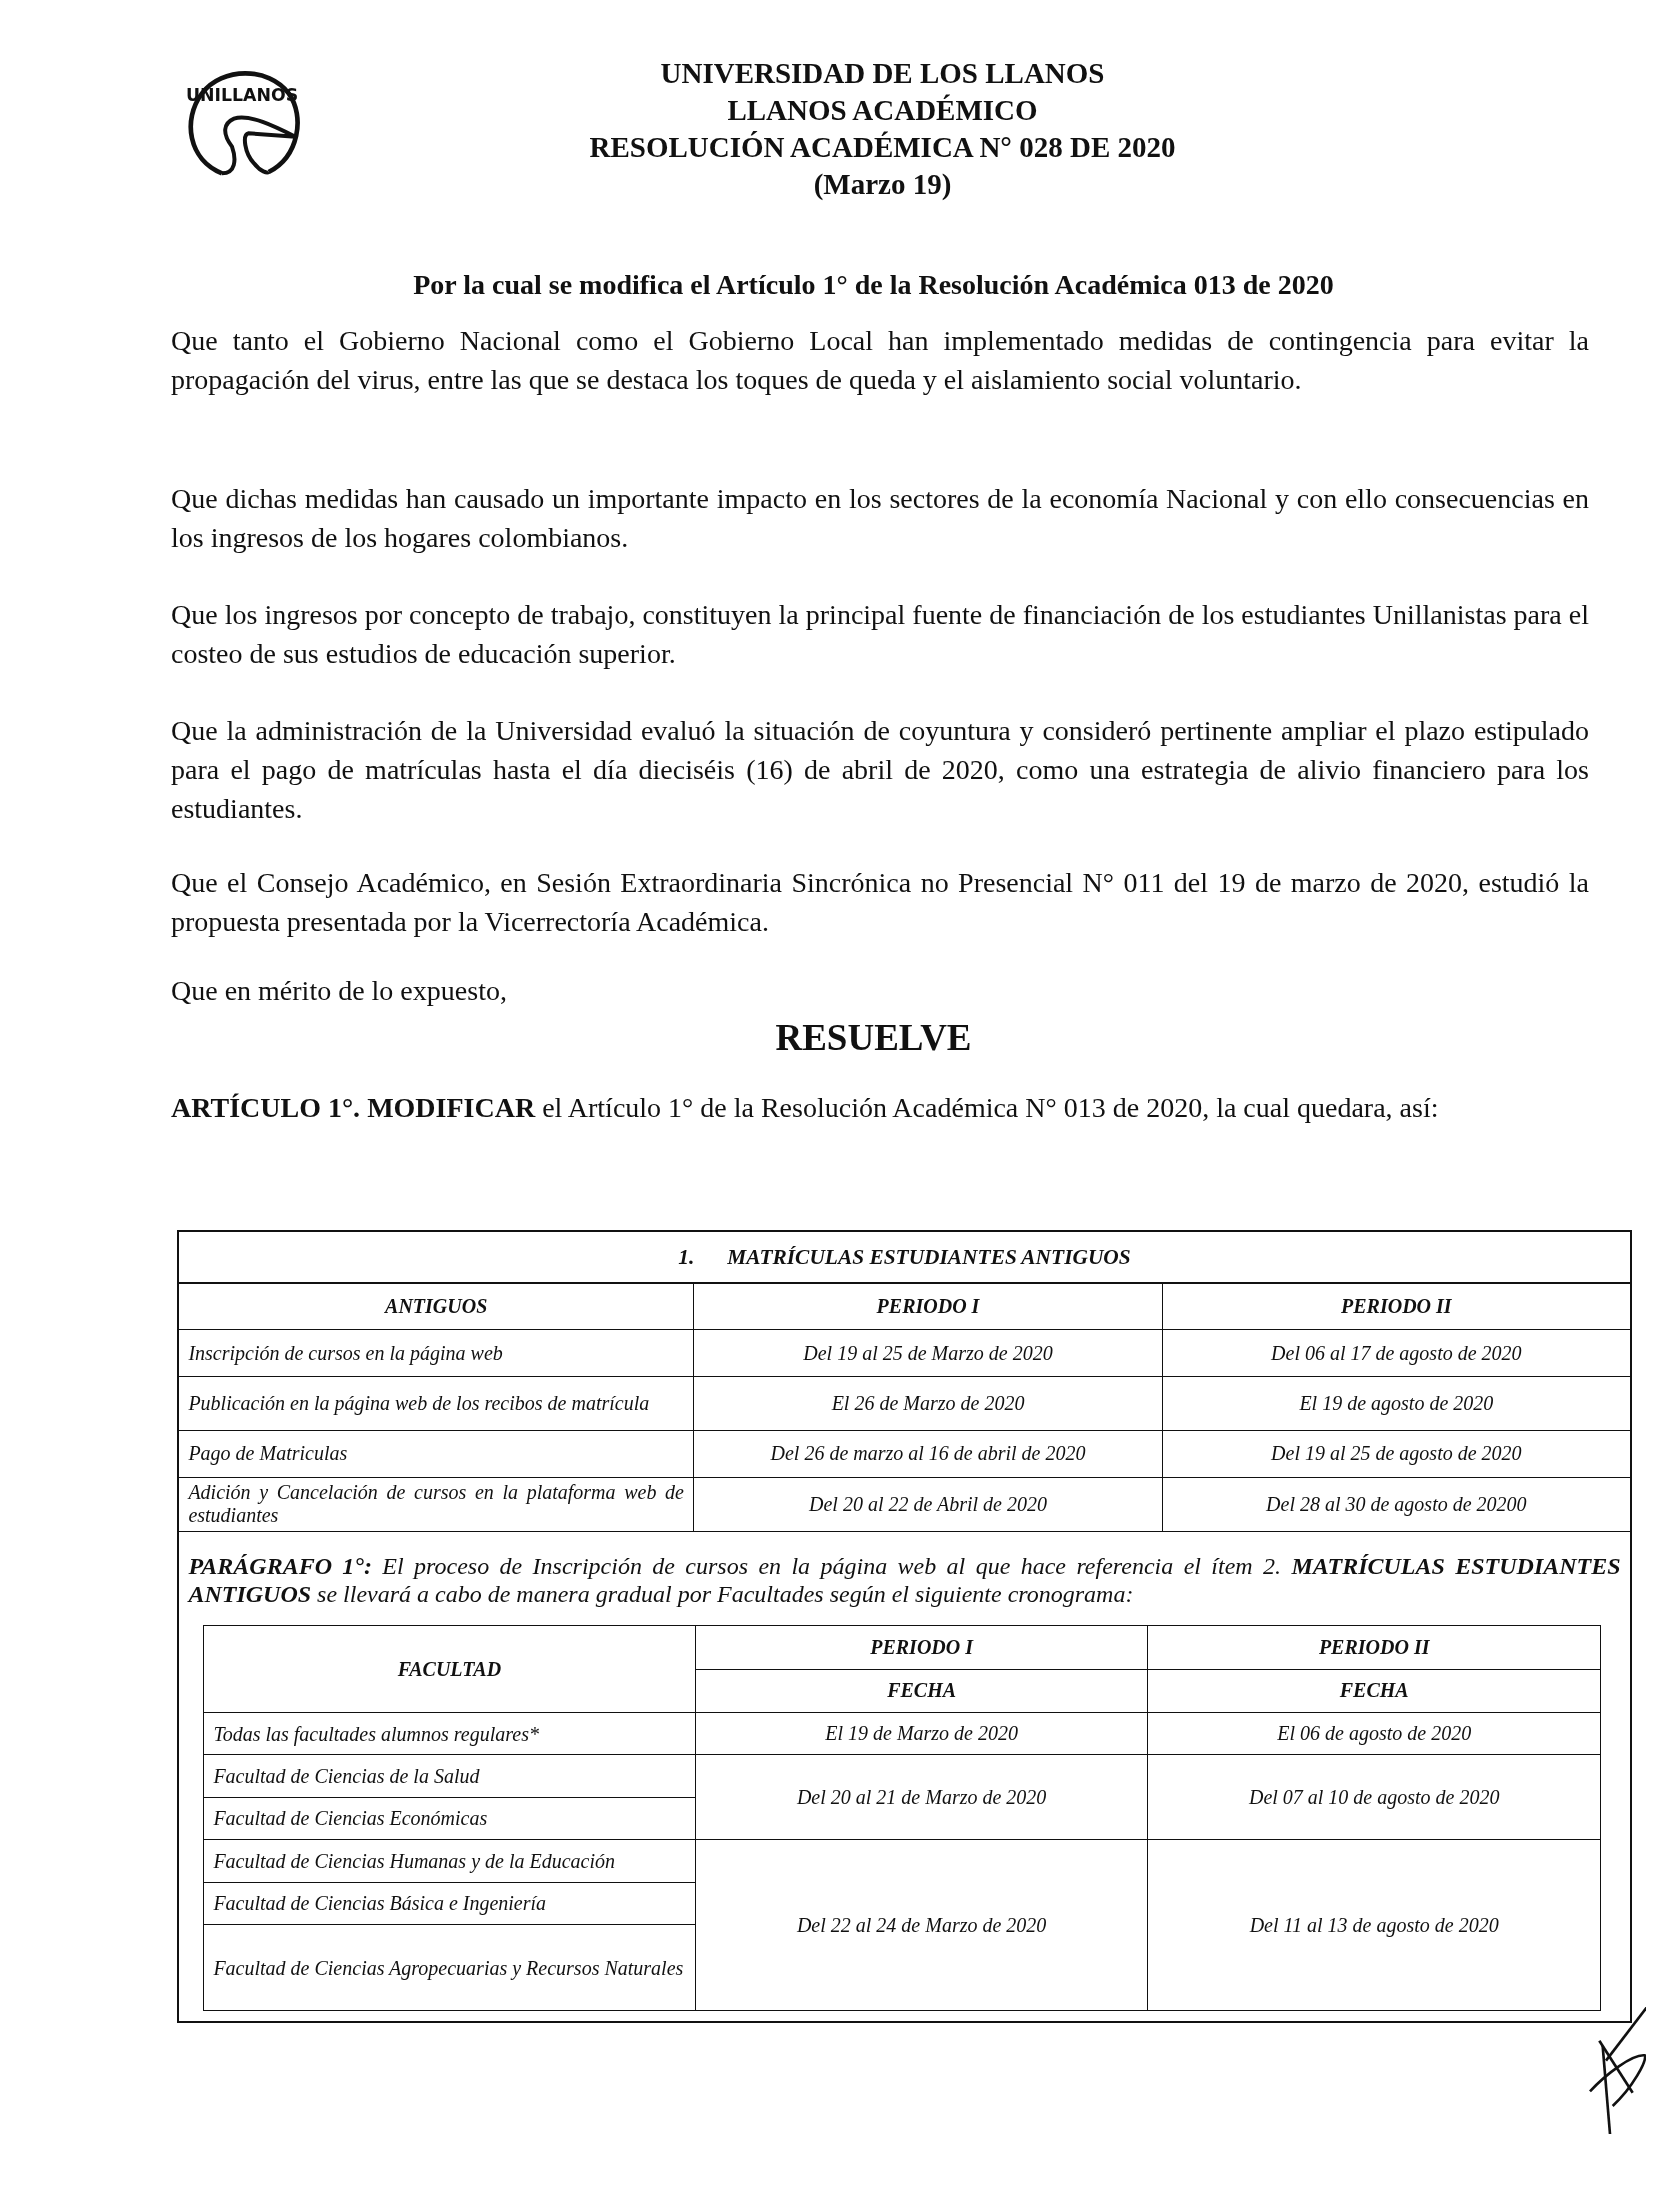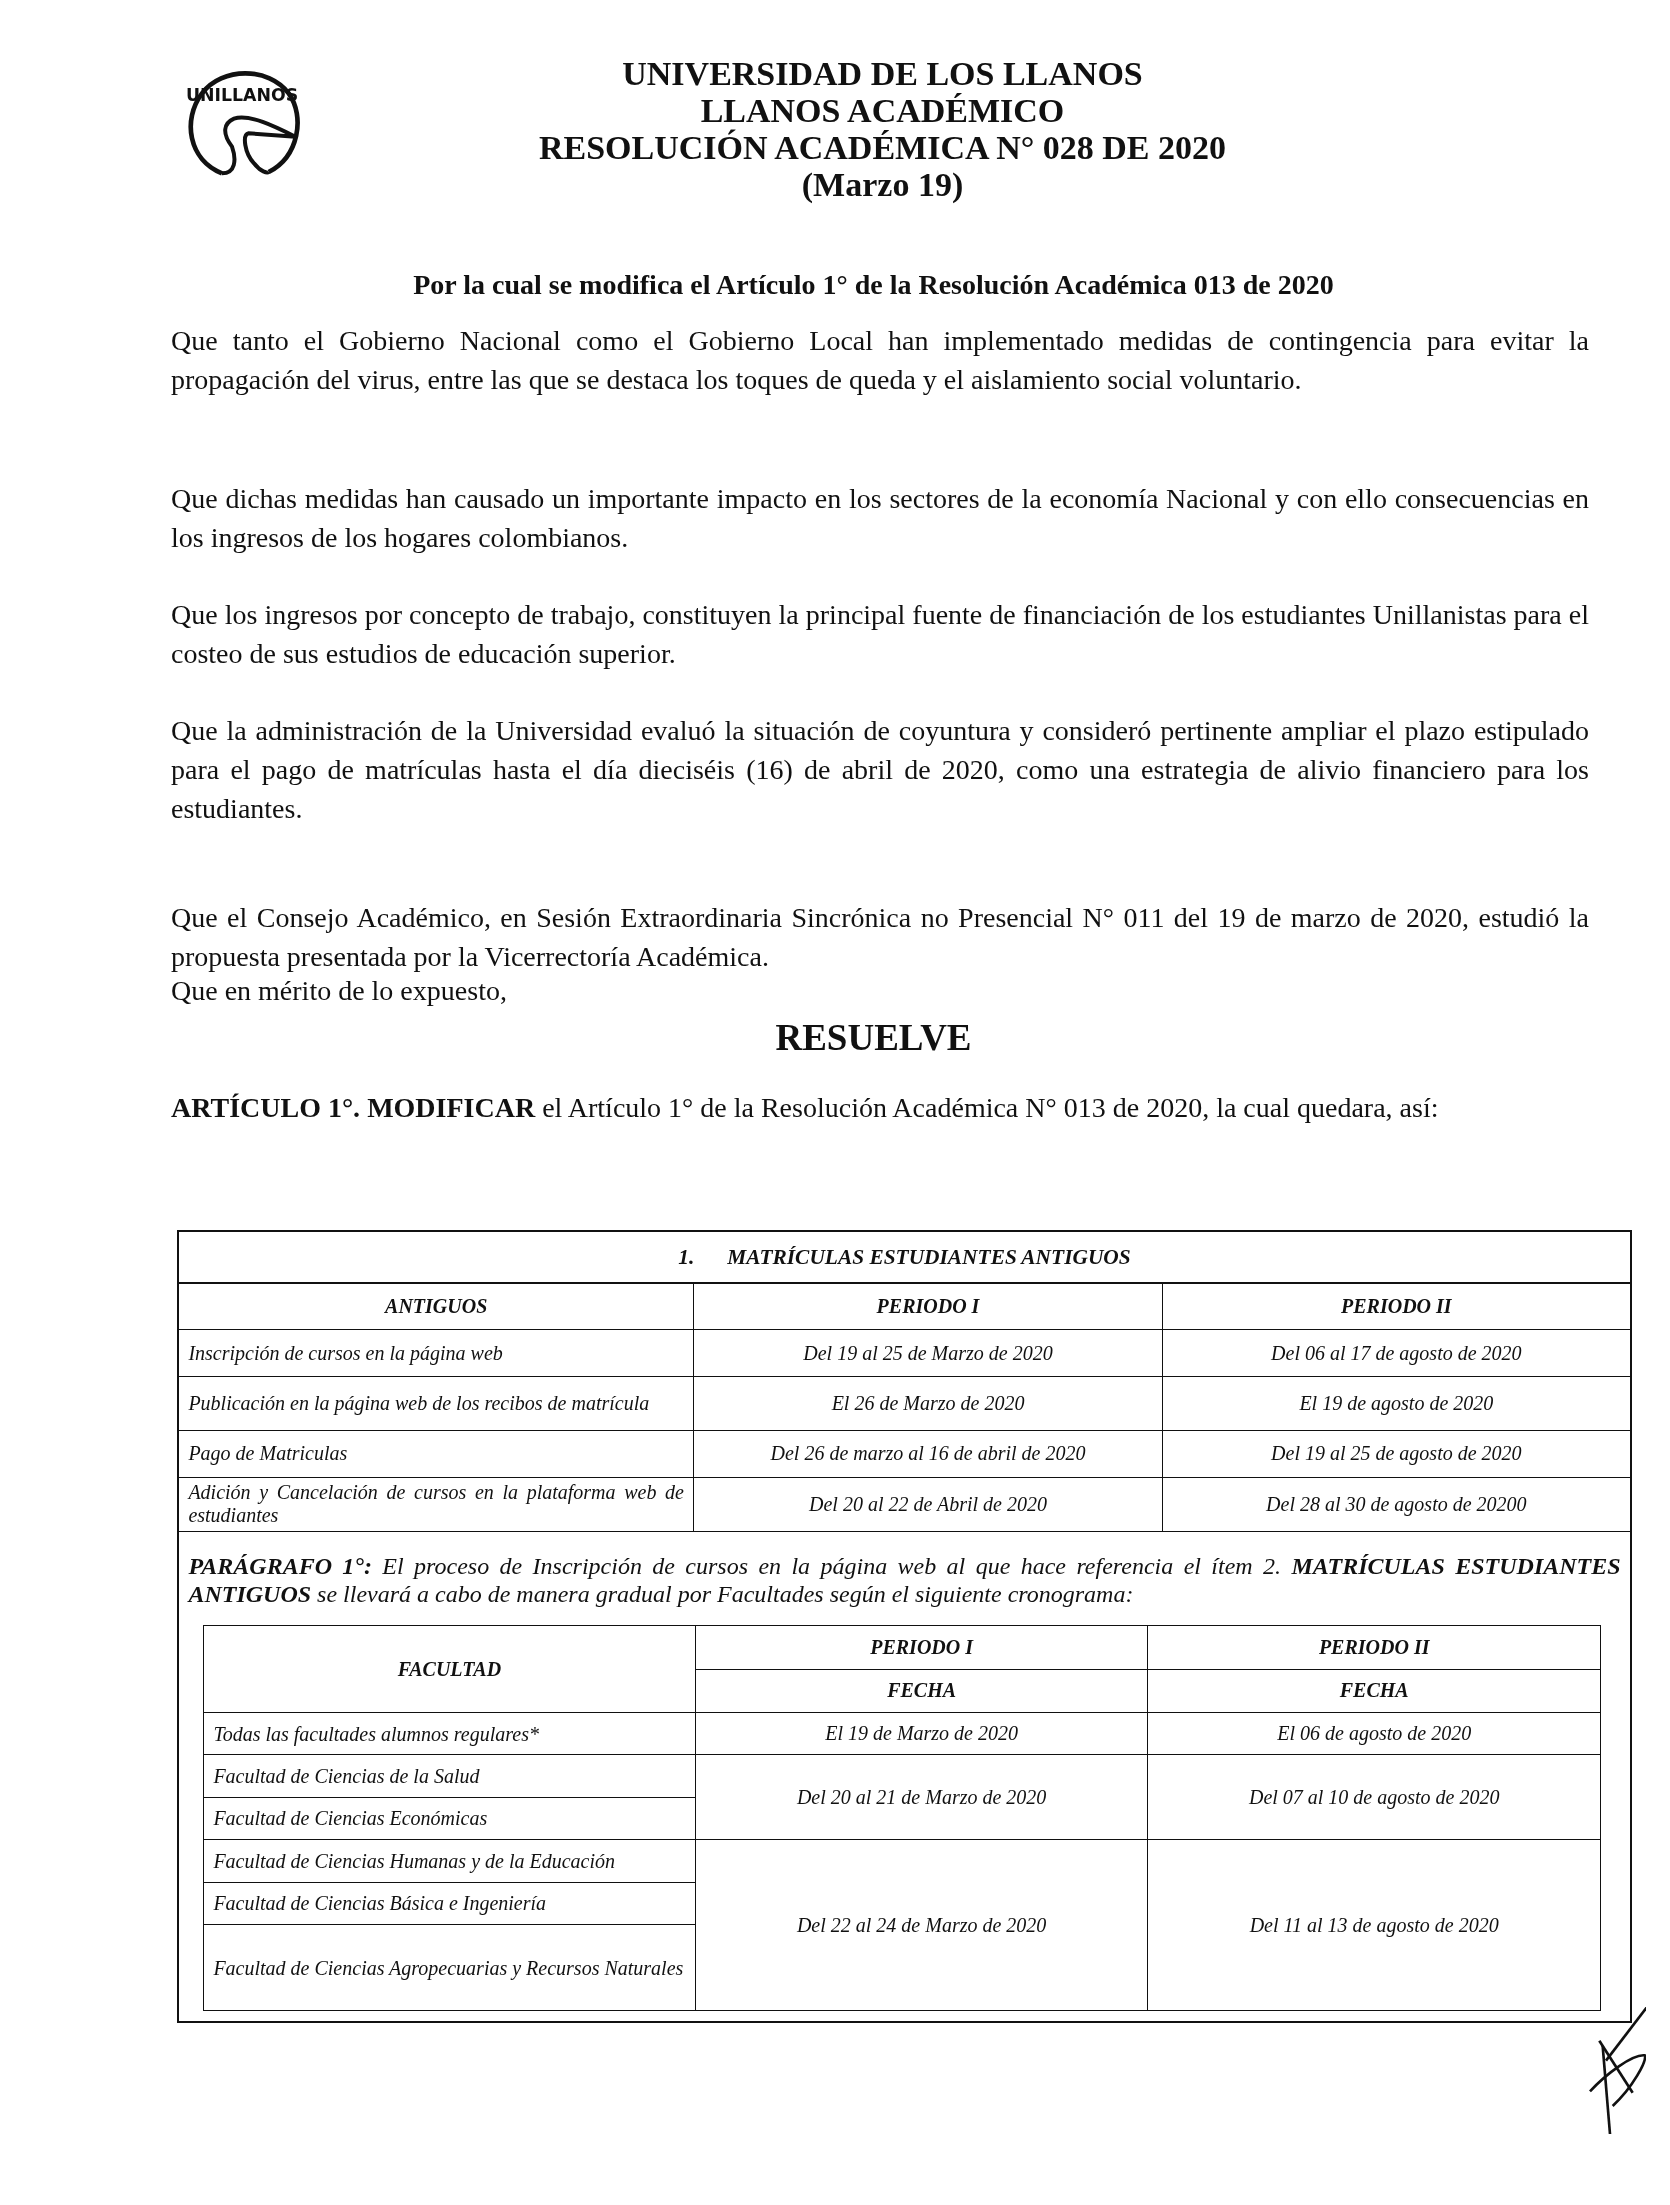--- a/index.html
+++ b/index.html
@@ -22,21 +22,21 @@
       width: 134px;
       height: 120px;
     }
     .header-block {
       position: absolute;
       left: 401px;
       top: 55px;
       width: 963px;
       text-align: center;
       font-weight: bold;
-      font-size: 34px;
+      font-size: 29px;
       line-height: 37px;
     }
     .subtitle {
       position: absolute;
       left: 154px;
       top: 245px;
       width: 1439px;
       text-align: center;
       font-weight: bold;
       font-size: 28px;
@@ -188,21 +188,21 @@
   <div>RESOLUCIÓN ACADÉMICA N° 028 DE 2020</div>
   <div>(Marzo 19)</div>
 </div>
 
 <div class="subtitle">Por la cual se modifica el Artículo 1° de la Resolución Académica 013 de 2020</div>
 
 <div class="body-text" style="top:321px;">Que tanto el Gobierno Nacional como el Gobierno Local han implementado medidas de contingencia para evitar la propagación del virus, entre las que se destaca los toques de queda y el aislamiento social voluntario.</div>
 <div class="body-text" style="top:479px;">Que dichas medidas han causado un importante impacto en los sectores de la economía Nacional y con ello consecuencias en los ingresos de los hogares colombianos.</div>
 <div class="body-text" style="top:595px;">Que los ingresos por concepto de trabajo, constituyen la principal fuente de financiación de los estudiantes Unillanistas para el costeo de sus estudios de educación superior.</div>
 <div class="body-text" style="top:711px;">Que la administración de la Universidad evaluó la situación de coyuntura y consideró pertinente ampliar el plazo estipulado para el pago de matrículas hasta el día dieciséis (16) de abril de 2020, como una estrategia de alivio financiero para los estudiantes.</div>
-<div class="body-text" style="top:898px;">Que el Consejo Académico, en Sesión Extraordinaria Sincrónica no Presencial N° 011 del 19 de marzo de 2020, estudió la propuesta presentada por la Vicerrectoría Académica.</div>
+<div class="body-text" style="top:863px;">Que el Consejo Académico, en Sesión Extraordinaria Sincrónica no Presencial N° 011 del 19 de marzo de 2020, estudió la propuesta presentada por la Vicerrectoría Académica.</div>
 <div class="body-text" style="top:971px;">Que en mérito de lo expuesto,</div>
 
 <div class="resuelve">RESUELVE</div>
 
 <div class="article">
   <span class="bold">ARTÍCULO 1°.</span>
   <span class="bold">MODIFICAR</span>
   <span>el Artículo 1° de la Resolución Académica N° 013 de 2020, la cual quedara, así:</span>
 </div>
 

